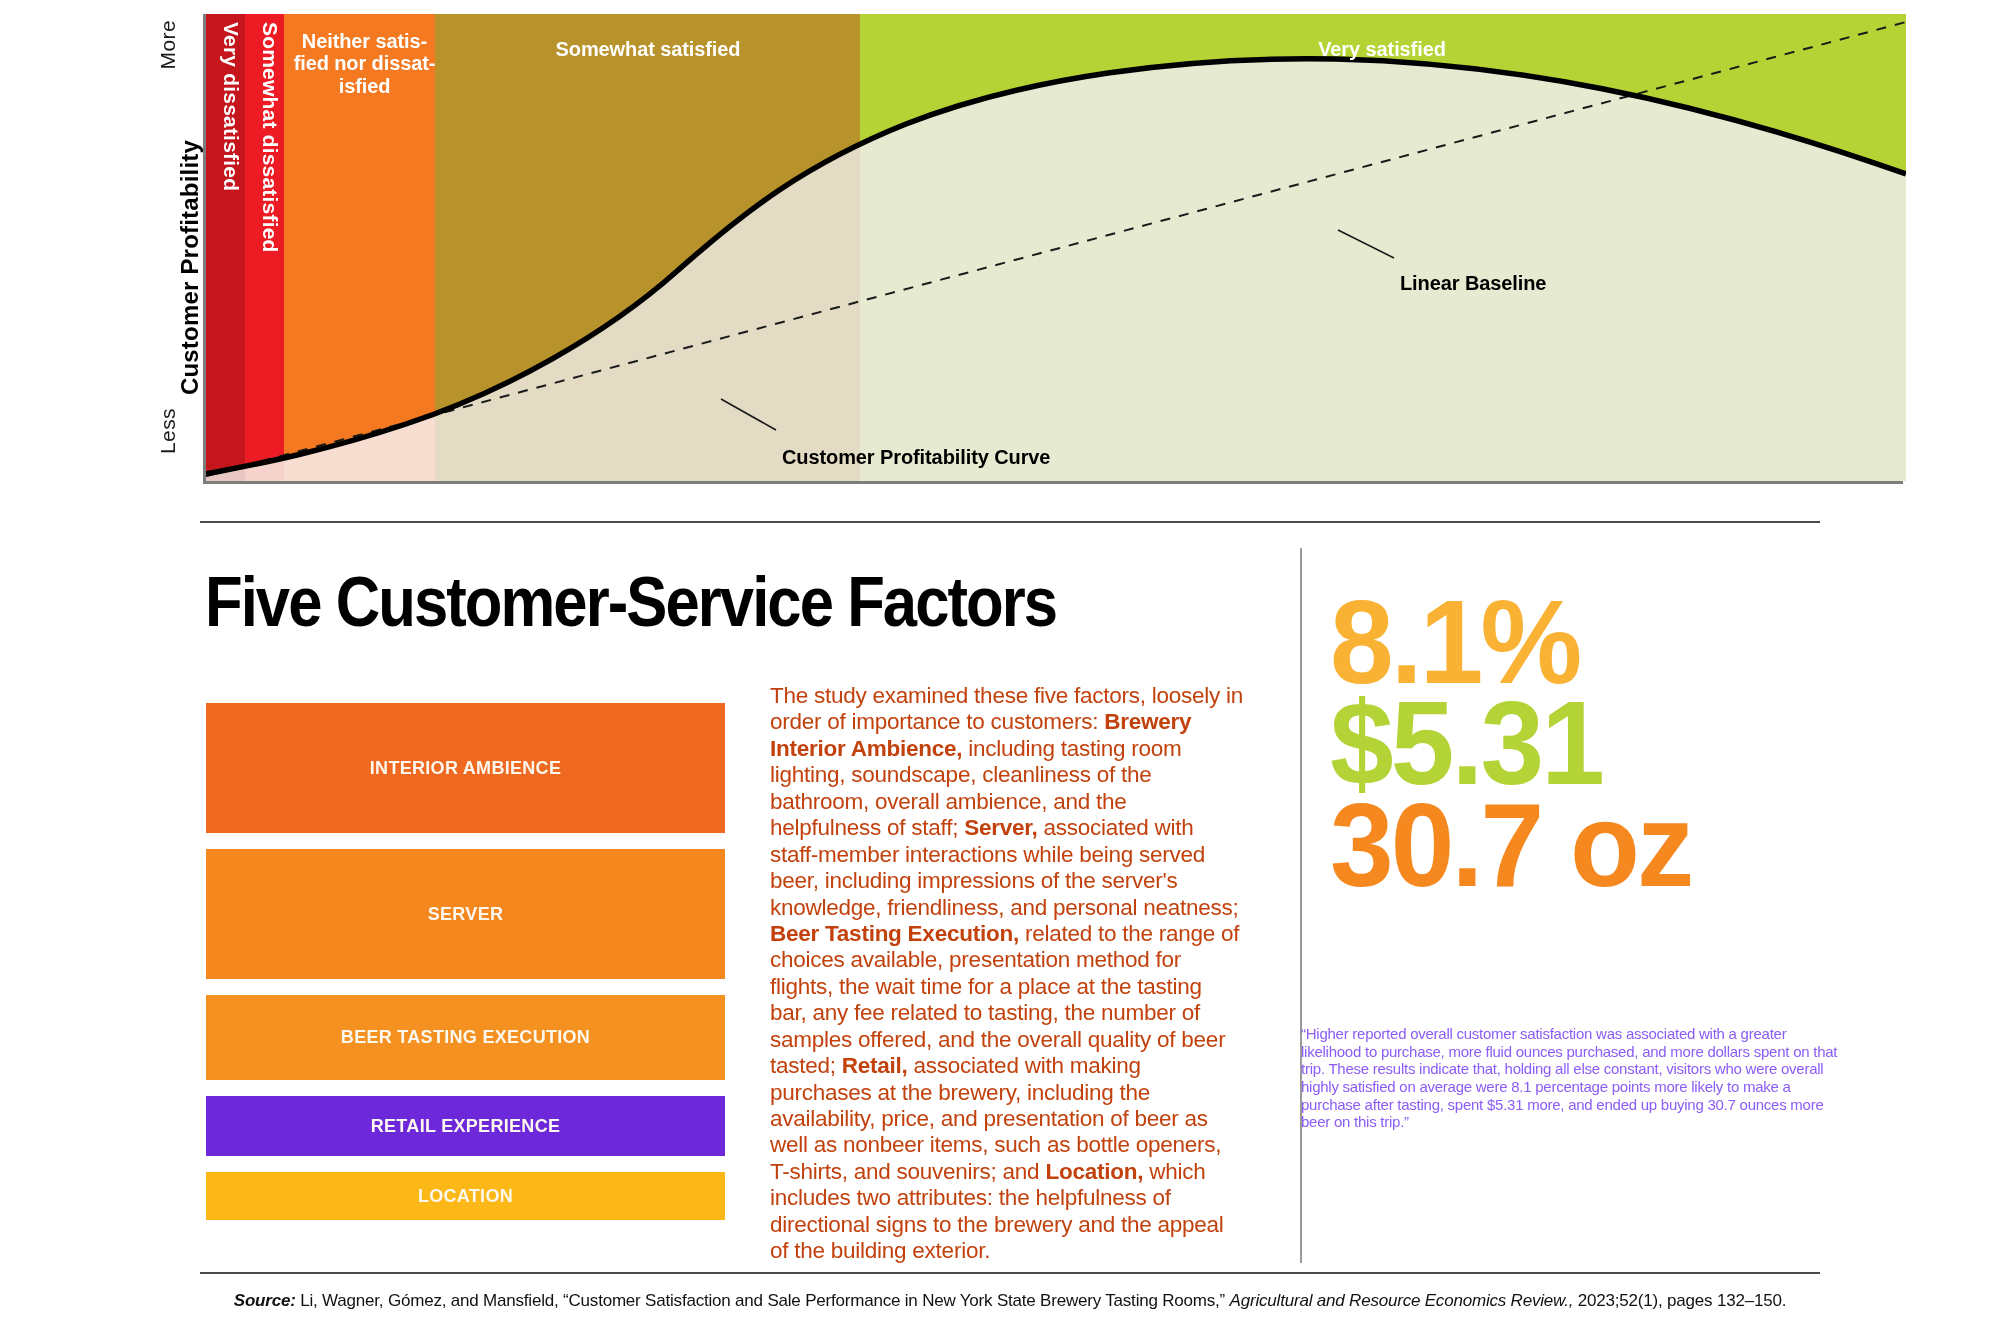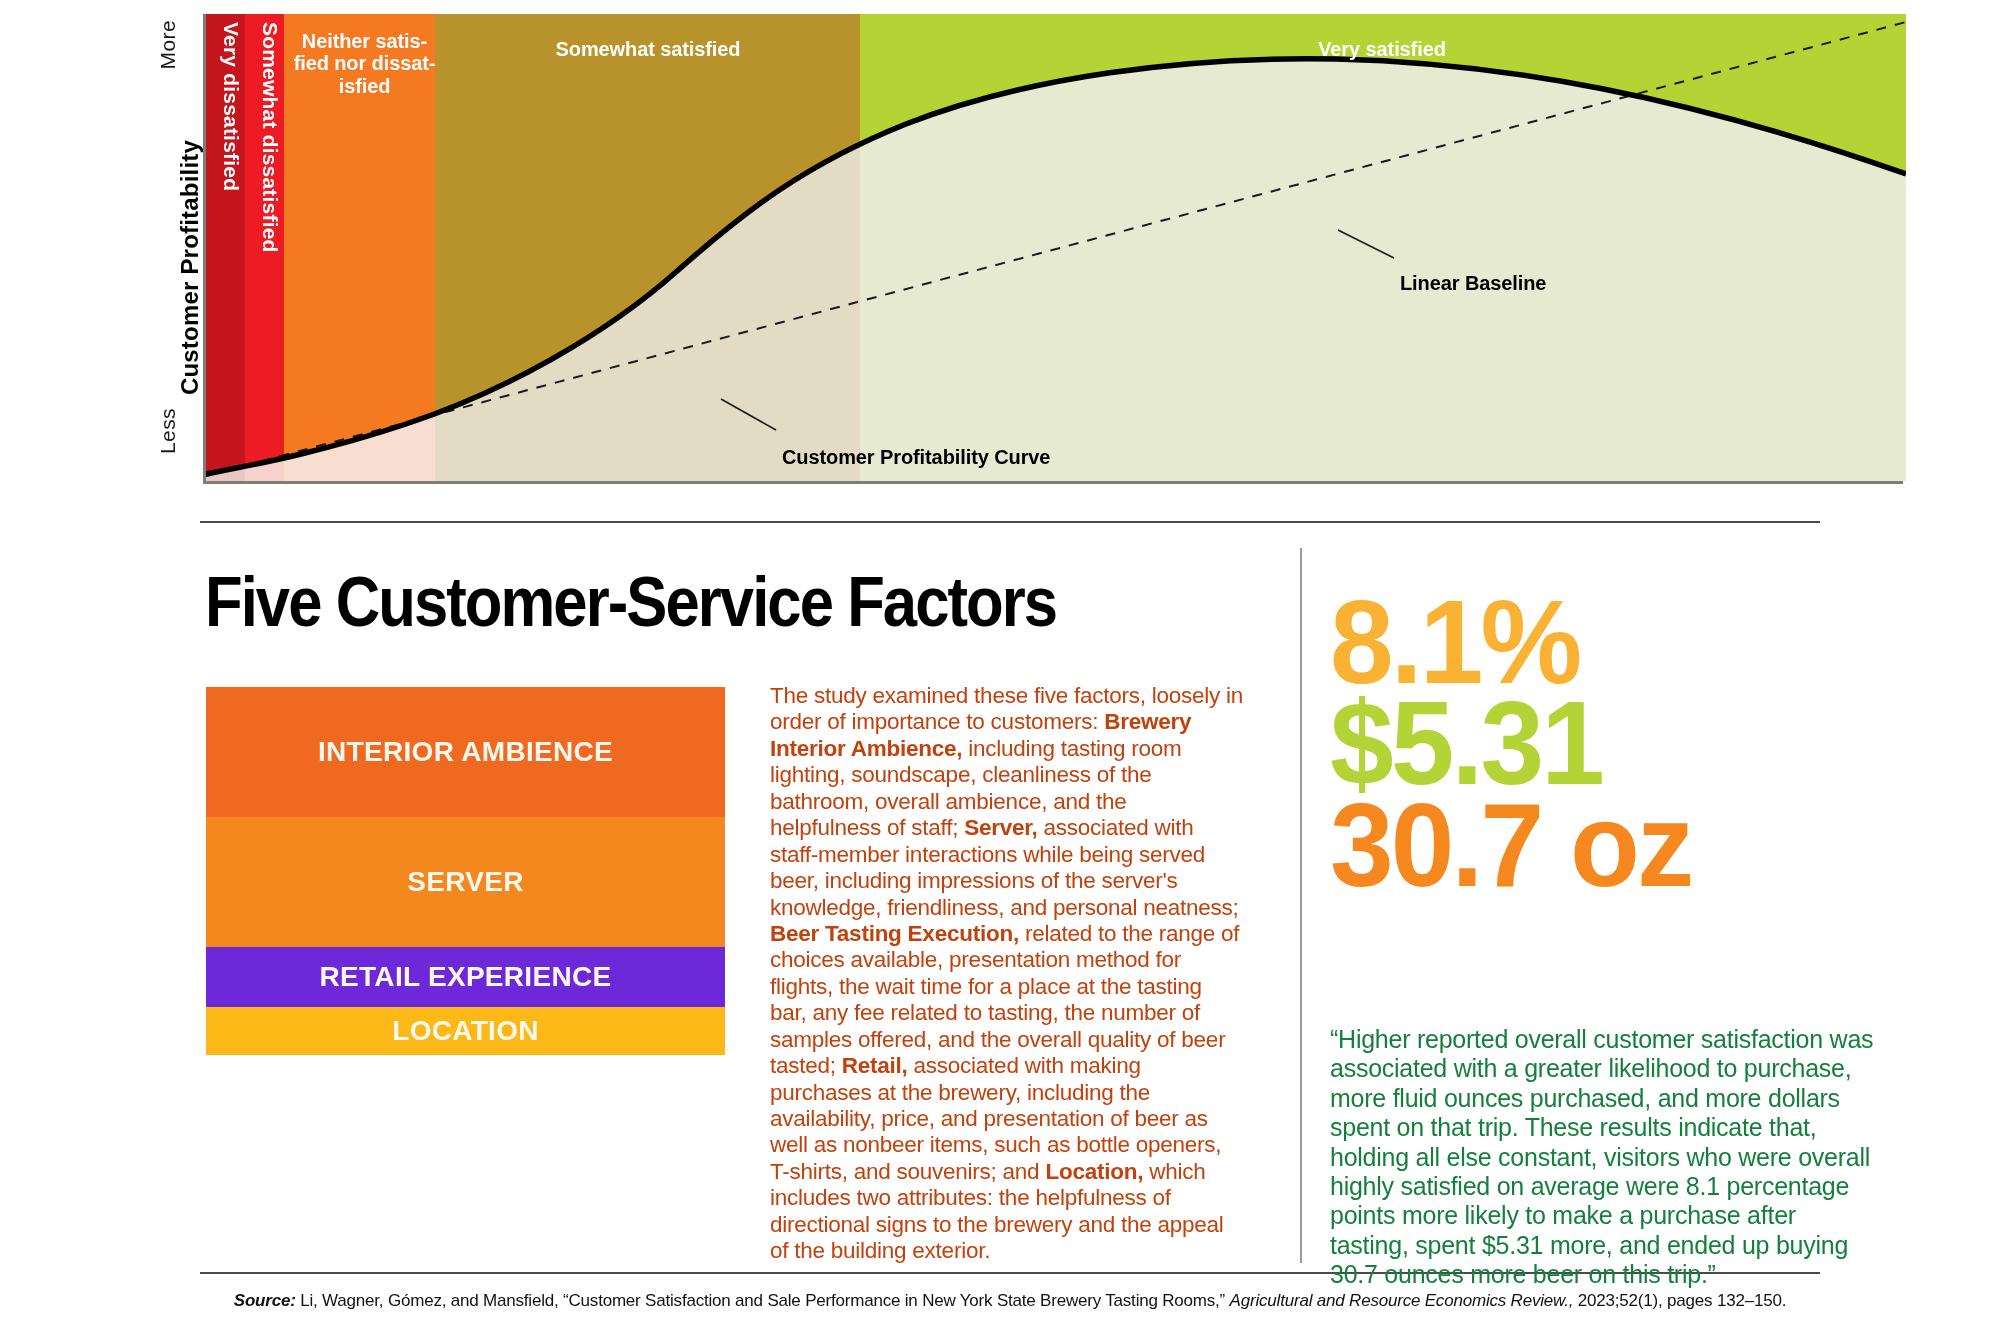--- a/index.html
+++ b/index.html
@@ -116,21 +116,22 @@
     width: 519px;
   }
   .factor {
     display: flex;
     align-items: center;
     justify-content: center;
     color: #fdf8ef;
     font-weight: bold;
     letter-spacing: .3px;
     text-align: center;
-    font-size: 28px;
+    font-size: 18px;
+    margin-top: 16px;
   }
   .f0 { height: 130px; background: #ef6a20; }
   .f1 { height: 130px; background: #f5871f; }
   .f2 { height: 85px;  background: #f59120; }
   .f3 { height: 60px;  background: #f9a825; }
   .f4 { height: 48px;  background: #fbb816; }
 
   .bodycopy {
     position: absolute;
     left: 770px; top: 683px;
@@ -158,25 +159,25 @@
     transform: scaleX(0.97);
     transform-origin: left center;
     white-space: nowrap;
   }
   .bignum.s0 { color: #f9b233; }
   .bignum.s1 { color: #b4d336; }
   .bignum.s2 { color: #f5881f; }
 
   .quote {
     position: absolute;
-    left: 1330px; top: 1025px;
+    left: 1301px; top: 1025px;
     width: 545px;
-    font-size: 25px;
+    font-size: 15px;
     line-height: 1.175;
-    color: #15803d;
+    color: #8b5cf6;
     letter-spacing: -0.25px;
   }
 
   .source {
     position: absolute;
     left: 200px; top: 1291px;
     width: 1620px;
     font-size: 17px;
     color: #111;
     text-align: center;
@@ -256,20 +257,21 @@
 
 <div class="rule" style="left:200px; top:521px; width:1620px;"></div>
 <div class="rule" style="left:200px; top:1272px; width:1620px;"></div>
 <div class="vrule" style="left:1300px; top:548px; height:715px;"></div>
 
 <div class="headline">Five Customer-Service Factors</div>
 
 <div class="factors">
   <div class="factor f0" style="background: rgb(239, 106, 32);">INTERIOR AMBIENCE</div>
   <div class="factor f1" style="background: rgb(245, 135, 31);">SERVER</div>
+  <div class="factor f2" style="background: rgb(245, 145, 32);">BEER TASTING EXECUTION</div>
   <div class="factor f3" style="background: #6d28d9;">RETAIL EXPERIENCE</div>
   <div class="factor f4" style="background: rgb(251, 184, 22);">LOCATION</div>
 </div>
 
 <div class="bodycopy" id="bodycopy"><span>The study examined these five factors, loosely in order of importance to customers: </span><b>Brewery Interior Ambience,</b><span> including tasting room lighting, soundscape, cleanliness of the bathroom, overall ambience, and the helpfulness of staff; </span><b>Server,</b><span> associated with staff-member interactions while being served beer, including impressions of the server's knowledge, friendliness, and personal neatness; </span><b>Beer Tasting Execution,</b><span> related to the range of choices available, presentation method for flights, the wait time for a place at the tasting bar, any fee related to tasting, the number of samples offered, and the overall quality of beer tasted; </span><b>Retail,</b><span> associated with making purchases at the brewery, including the availability, price, and presentation of beer as well as nonbeer items, such as bottle openers, T-shirts, and souvenirs; and </span><b>Location,</b><span> which includes two attributes: the helpfulness of directional signs to the brewery and the appeal of the building exterior.</span></div>
 
 <div class="stats">
   <div class="bignum s0" style="color: rgb(249, 178, 51);">8.1%</div>
   <div class="bignum s1" style="color: rgb(180, 211, 54);">$5.31</div>
   <div class="bignum s2" style="color: rgb(245, 136, 31);">30.7 oz</div>

